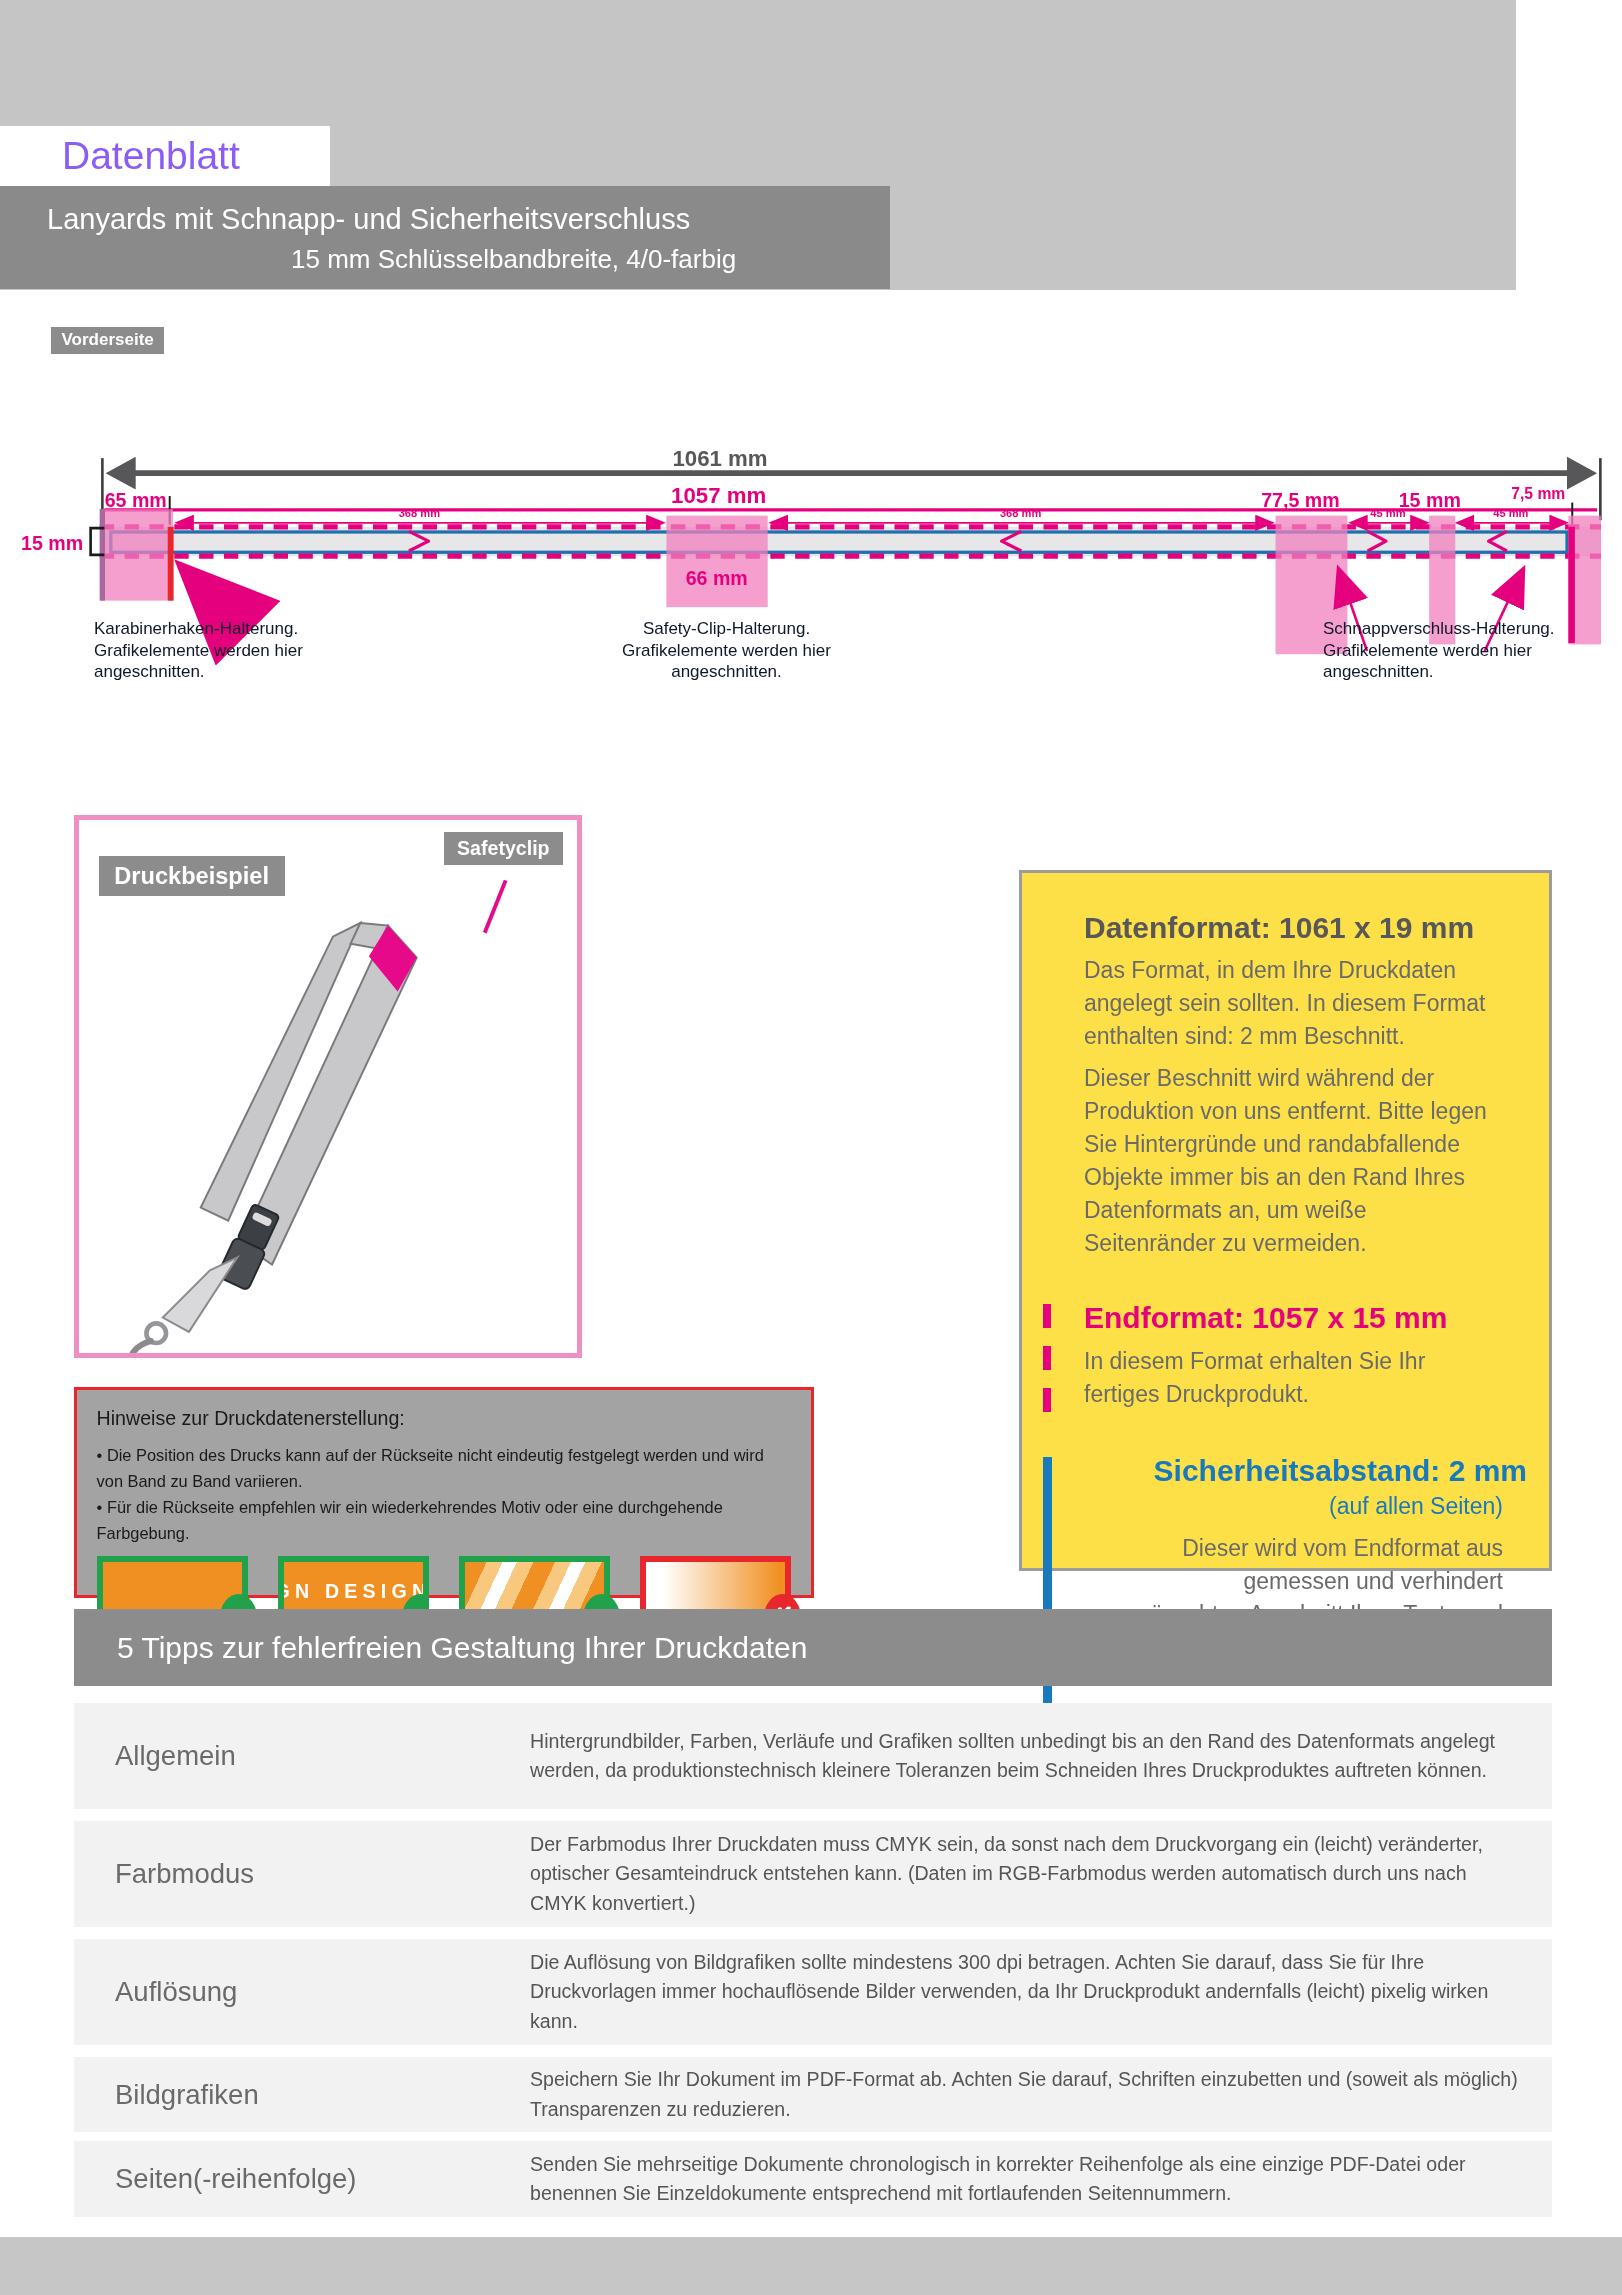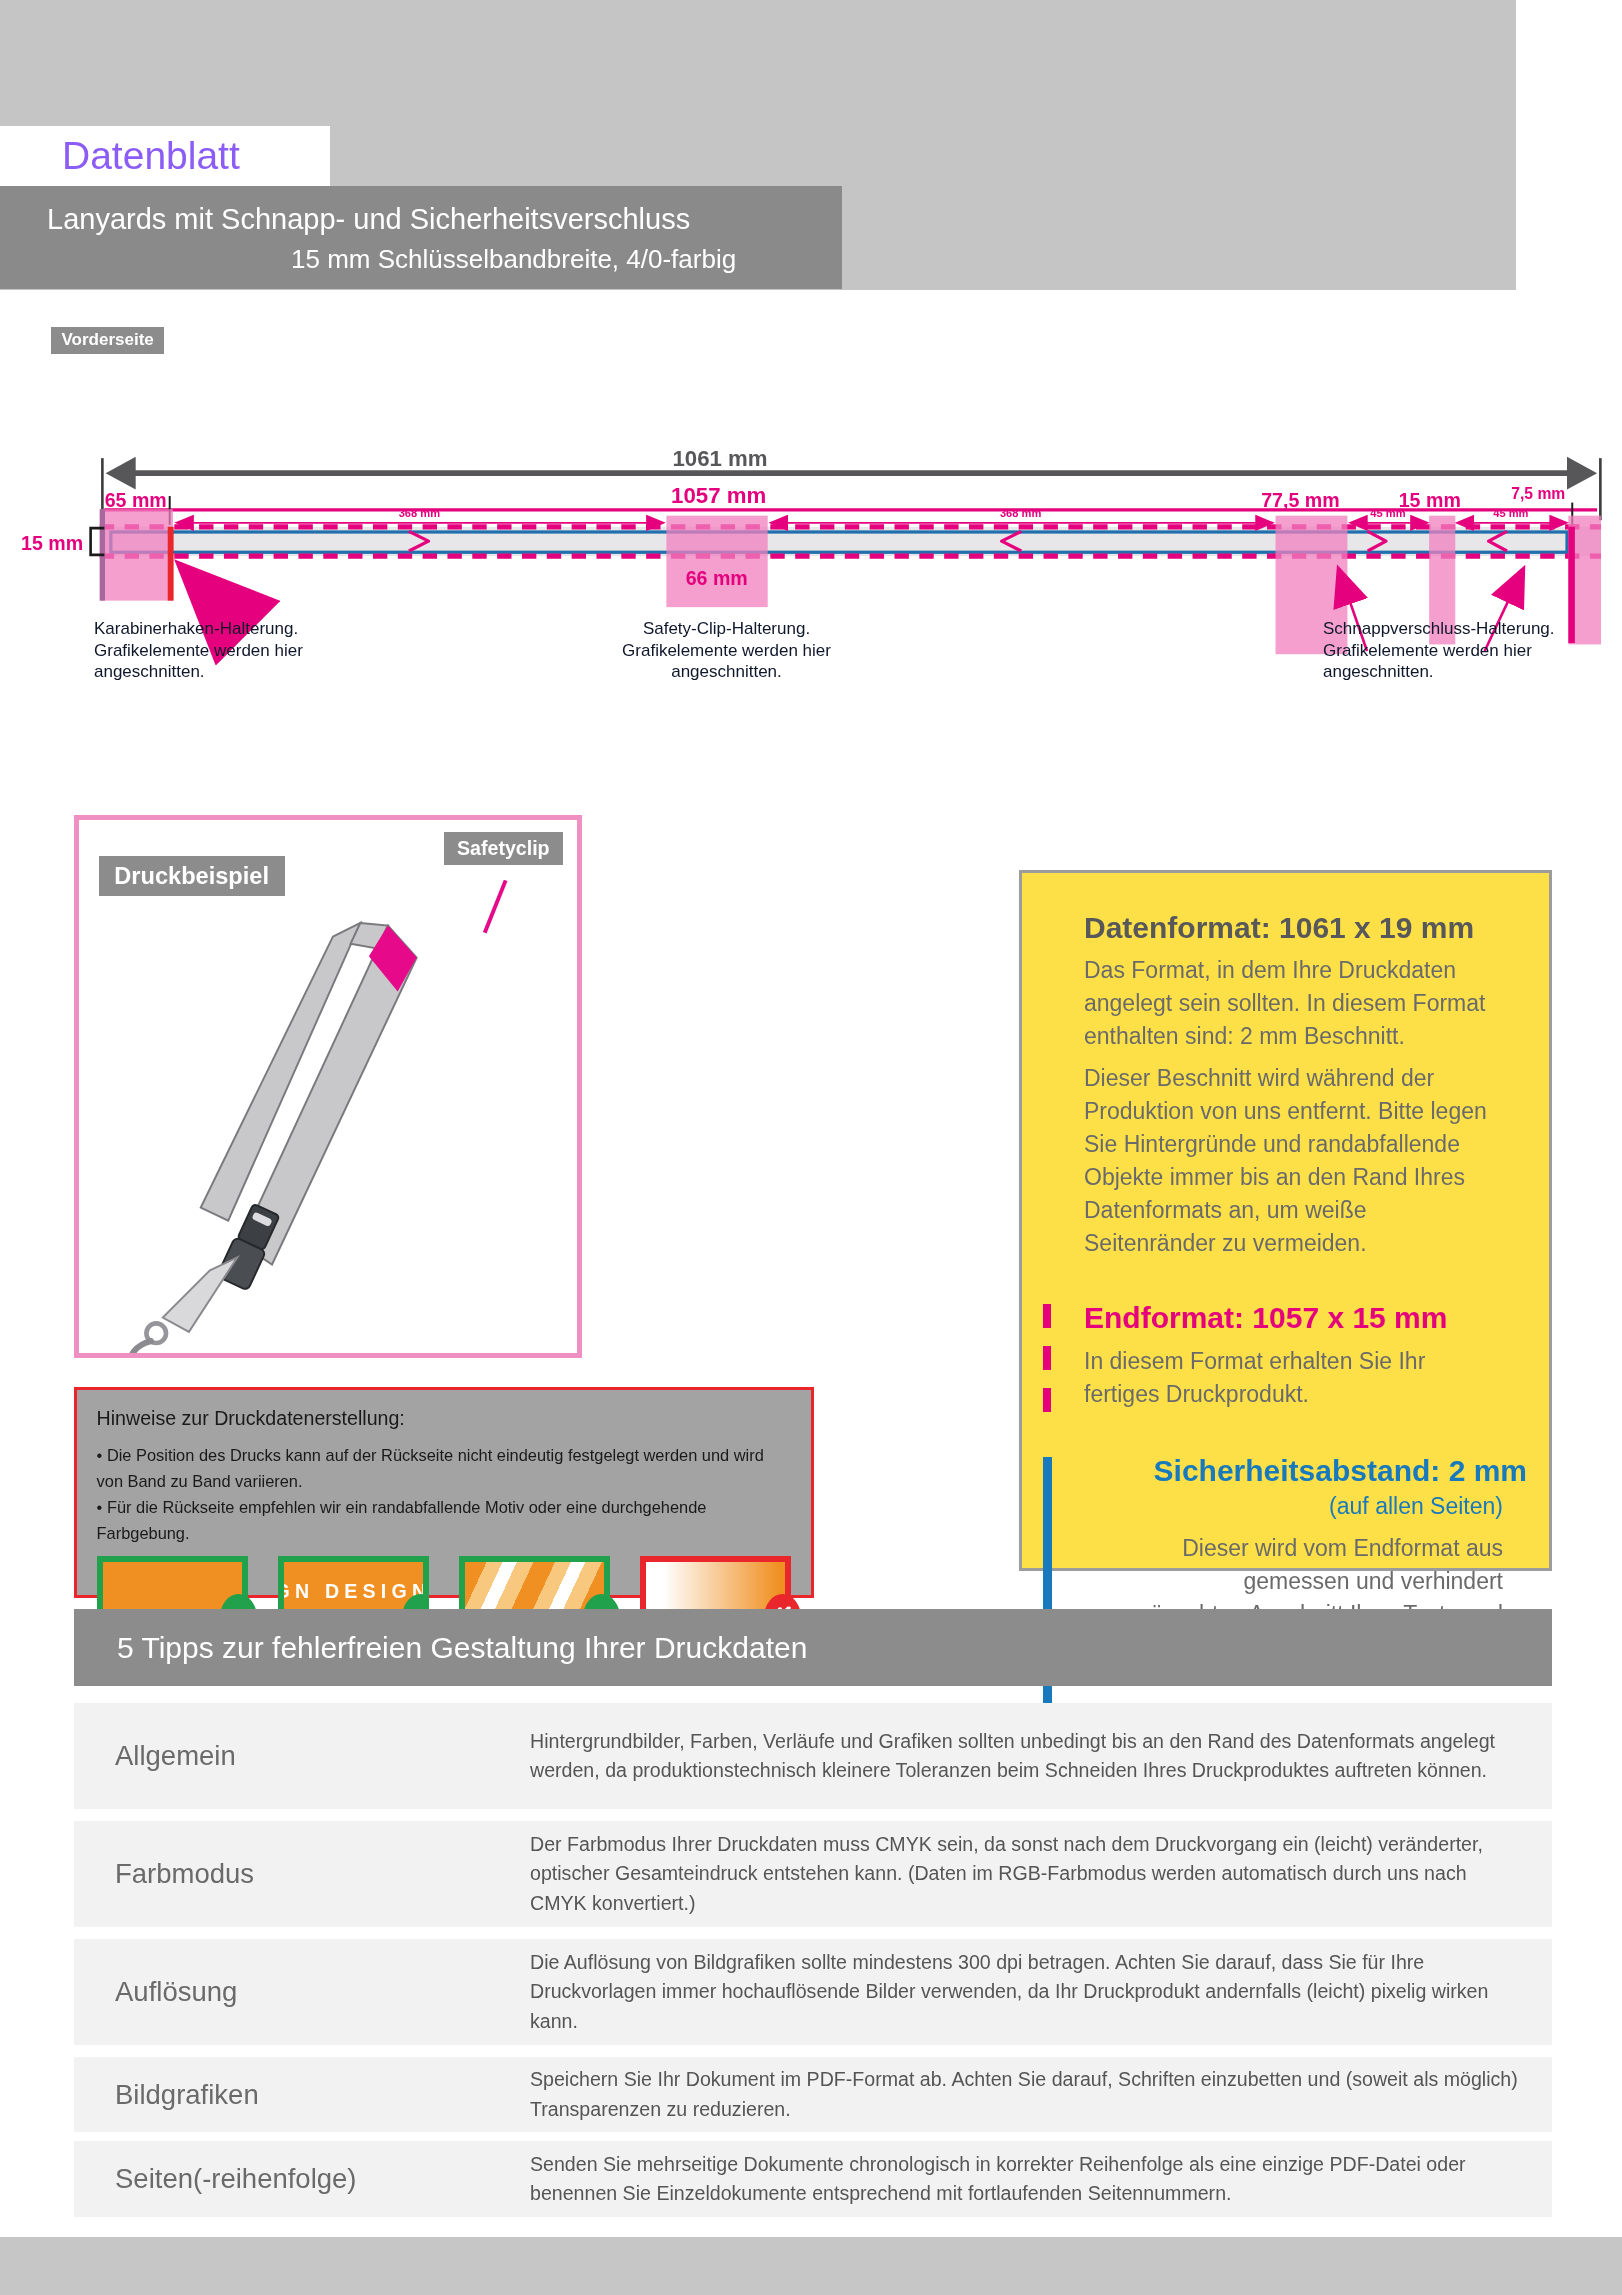--- a/index.html
+++ b/index.html
@@ -5,21 +5,21 @@
   html,body{margin:0;padding:0;background:#fff;}
   #canvas{
     position:relative;width:1623px;height:2295px;background:#ffffff;overflow:hidden;
     font-family:"Liberation Sans",sans-serif;color:#1a1a1a;
   }
   .abs{position:absolute;}
   
   .hdr-grey{left:0;top:0;width:1516px;height:290px;background:#c6c5c5;}
   .hdr-titlebox{left:0;top:126px;width:330px;height:60px;background:#ffffff;}
   .hdr-title{position:absolute;left:62px;top:0;line-height:60px;font-size:39px;color:#8b5cf6;}
-  .hdr-bar{left:0;top:186px;width:842px;height:103px;background:#8a8a8a;color:#fff;}
+  .hdr-bar{left:0;top:186px;width:842px;height:103px;background:#8a8a8a;color:#fff;padding-left:48px;}
   .hdr-line1{position:absolute;left:47px;top:17px;font-size:29px;}
   .hdr-line2{position:absolute;left:291px;top:58px;font-size:26px;}
   .tag{background:#8c8c8c;color:#fff;font-weight:bold;display:inline-block;}
   .vorderseite{left:51px;top:327px;font-size:17px;padding:3.3px 10.5px;}
   
   .halt{
     position:absolute;color:#0f172a;font-weight:normal;font-size:17px;line-height:21.6px;
   }
   .halt-karabiner{left:94px;top:618px;width:226px;text-align:left;}
   .halt-safety{left:612px;top:618px;width:229px;text-align:center;}
@@ -197,21 +197,21 @@
       <div class="marker-bar"></div>
       <h2>Sicherheitsabstand: 2 mm</h2>
       <p class="safe-sub">(auf allen Seiten)</p>
       <p>Dieser wird vom Endformat aus gemessen und verhindert unerwünschten Anschnitt Ihrer Texte und Informationen während der Produktion.</p>
     </div>
   </div>
 
   <div class="abs hint-box">
     <p class="hint-title">Hinweise zur Druckdatenerstellung:</p>
     <div class="hint-bullet">• Die Position des Drucks kann auf der Rückseite nicht eindeutig festgelegt werden und wird von Band zu Band variieren.</div>
-    <div class="hint-bullet">• Für die Rückseite empfehlen wir ein randabfallende Motiv oder eine durchgehende Farbgebung.</div>
+    <div class="hint-bullet">• Für die Rückseite empfehlen wir ein wiederkehrendes Motiv oder eine durchgehende Farbgebung.</div>
     <div class="swatches">
       <div class="swatch">
         <div class="badge">✓</div>
       </div>
       <div class="swatch text">
         <span>ESIGN DESIGN DE</span>
         <div class="badge">✓</div>
       </div>
       <div class="swatch pattern">
         <div class="badge">✓</div>

